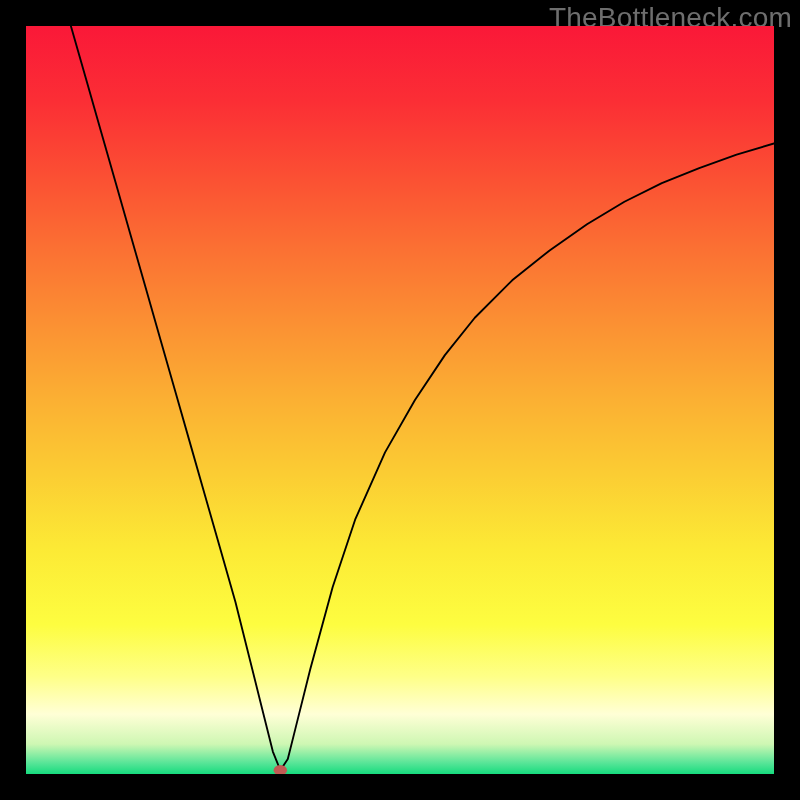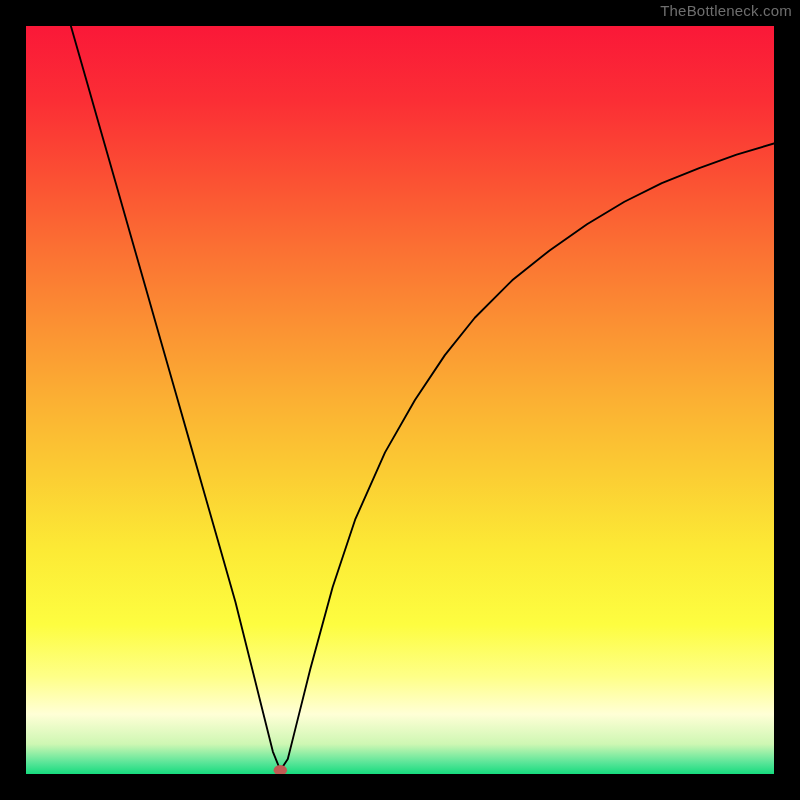--- a/index.html
+++ b/index.html
@@ -16,21 +16,21 @@
     left: 0;
     width: 800px;
     height: 800px;
     background: #000;
   }
   .watermark {
     position: absolute;
     top: 2px;
     right: 8px;
     font-family: Arial, Helvetica, sans-serif;
-    font-size: 15px;
+    font-size: 28px;
     color: #6e6e6e;
     letter-spacing: 0.2px;
   }
   .plot {
     position: absolute;
     top: 26px;
     left: 26px;
     width: 748px;
     height: 748px;
   }

